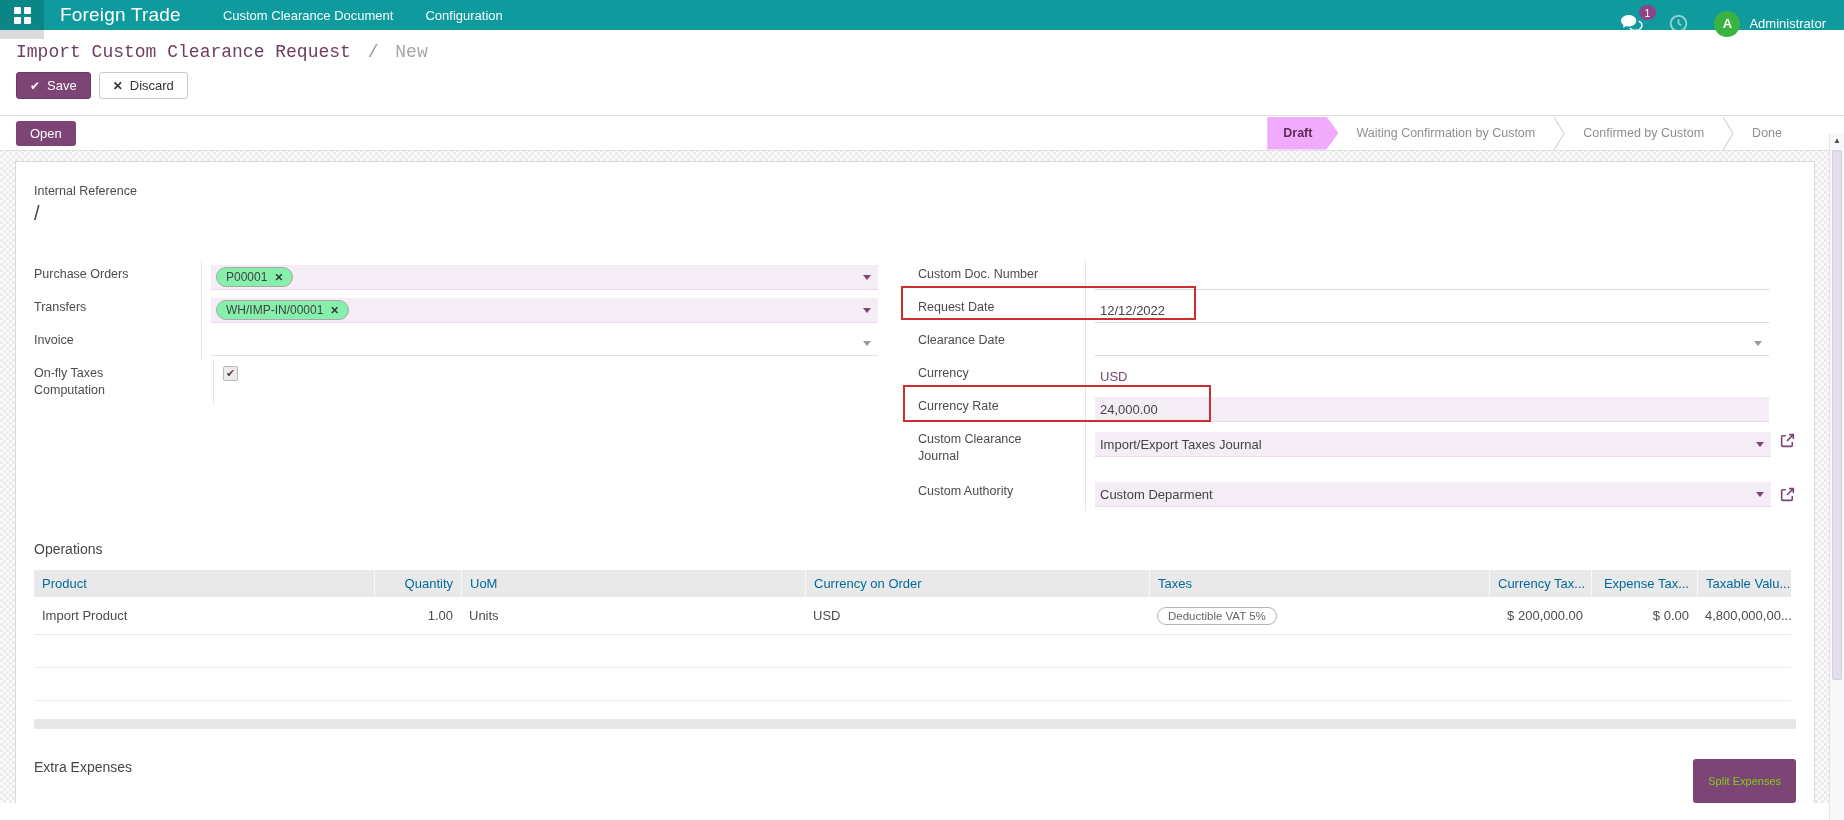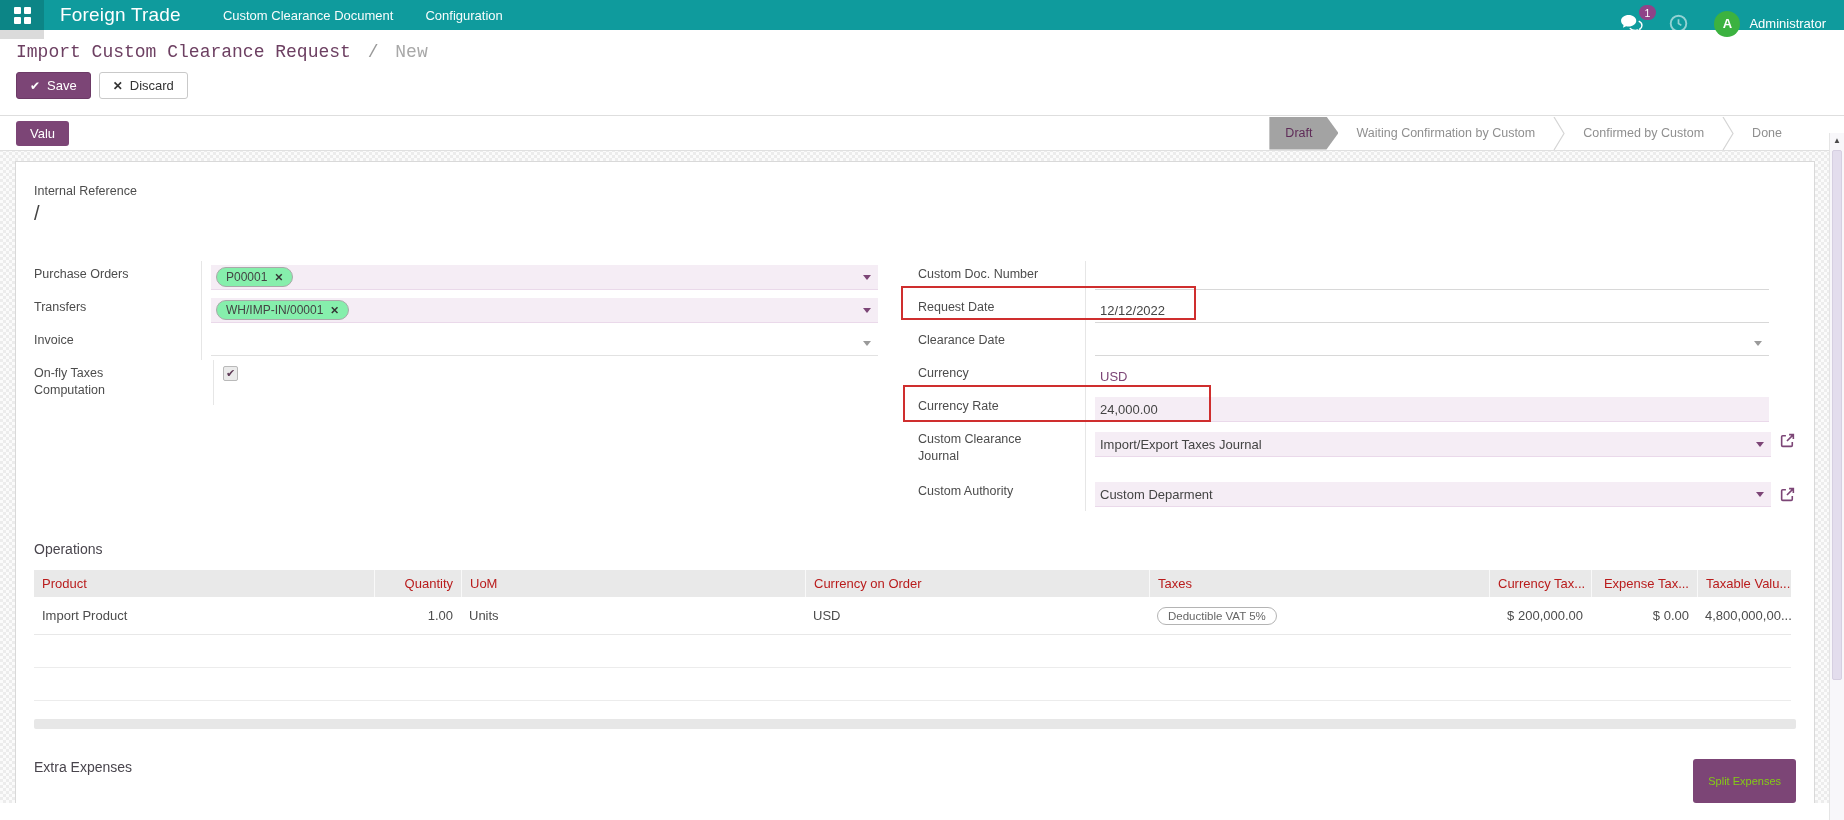--- a/index.html
+++ b/index.html
@@ -36,21 +36,21 @@
     background-color:#fbfbfb;
     background-image:
       linear-gradient(45deg, #ececec 25%, transparent 25%, transparent 75%, #ececec 75%),
       linear-gradient(45deg, #ececec 25%, transparent 25%, transparent 75%, #ececec 75%);
     background-size:6px 6px; background-position:0 0, 3px 3px; }
 
   .status-row { background:#fff; border-bottom:1px solid #e0e0e0; height:40px; display:flex; align-items:center; justify-content:space-between; padding:0 44px 0 16px; }
   .btn-open { background:#7c4576; color:#fff; font-size:13px; padding:5px 14px; border-radius:3px; cursor:pointer; }
   .stages { display:flex; align-items:stretch; height:33px; }
   .stage { line-height:33px; font-size:12.5px; color:#8f8f8f; padding:0 18px; white-space:nowrap; cursor:pointer; }
-  .stage.active { background:#a3a3a3; color:#5f2b58; font-weight:400; padding:0 26px 0 16px;
+  .stage.active { background:#f0abfc; color:#5f2b58; font-weight:700; padding:0 26px 0 16px;
     clip-path:polygon(0 0, calc(100% - 12px) 0, 100% 50%, calc(100% - 12px) 100%, 0 100%); }
   .chev { flex:0 0 auto; }
 
   
   .sheet { flex:1; margin:10px 29px 0 15px; background:#fff; border:1px solid #d9d9d9; border-bottom:none; padding:22px 18px 0 18px; position:relative; }
   .ir-label { font-size:12.5px; color:#4c4c4c; }
   .ir-value { font-size:20px; color:#444; margin-top:4px; }
 
   .form-grid { display:grid; grid-template-columns:844px 1fr; column-gap:40px; margin-top:36px; }
   .frow { display:flex; min-height:33px; position:relative; }
@@ -69,21 +69,21 @@
   .checkbox { width:15px; height:15px; background:#ebebeb; border:1px solid #b9b9b9; border-radius:2px; display:flex; align-items:center; justify-content:center; cursor:pointer; }
   .checkbox span { color:#5e3a56; font-size:11px; line-height:11px; }
   .link-val { color:#7c4576; font-size:13px; padding-left:5px; cursor:pointer; }
   .ext-icon { width:17px; height:17px; margin-left:8px; flex:0 0 auto; cursor:pointer; }
   .red-box { position:absolute; border:2px solid #cf2e2e; z-index:3; pointer-events:none; }
 
   
   .section-title { font-size:14px; color:#49454d; font-weight:500; margin-top:30px; }
   .op-table { margin-top:13px; width:1757px; font-size:13px; color:#4c4c4c; }
   .tr { display:grid; grid-template-columns:340px 87px 344px 344px 340px 102px 106px 94px; align-items:center; }
-  .thead { background:#e9e9e9; color:#b91c1c; }
+  .thead { background:#e9e9e9; color:#0369a1; }
   .thead .td { padding:6px 8px; border-left:1px solid #f9f9f9; white-space:nowrap; overflow:hidden; }
   .thead .td:first-child { border-left:none; }
   .tbody-row { border-bottom:1px solid #e8e8e8; min-height:38px; }
   .td { padding:6px 8px; white-space:nowrap; overflow:hidden; }
   .num { text-align:right; }
   .empty-row { height:33px; border-bottom:1px solid #ececec; }
   .tax-pill { display:inline-block; border:1px solid #b4b4b4; border-radius:10px; padding:2px 10px; font-size:11.5px; color:#666; background:#fff; }
   .hscroll { margin-top:18px; width:1762px; height:10px; background:#e7e7e7; border-radius:2px; }
 
   
@@ -145,21 +145,21 @@
     <div class="btn btn-secondary">
       <span class="glyph" style="font-weight:700">✕</span>
       <span>Discard</span>
     </div>
   </div>
 </div>
 
 <div class="content">
 
   <div class="status-row">
-    <div class="btn-open">Valu</div>
+    <div class="btn-open">Open</div>
     <div class="stages">
       <div class="stage active">Draft</div>
       <div class="stage">Waiting Confirmation by Custom</div>
       <svg class="chev" width="12" height="33" viewBox="0 0 12 33">
           <path d="M1 0 L11 16.5 L1 33" fill="none" stroke="#d5d5d5" stroke-width="1.2"></path>
         </svg>
       <div class="stage">Confirmed by Custom</div>
       <svg class="chev" width="12" height="33" viewBox="0 0 12 33">
           <path d="M1 0 L11 16.5 L1 33" fill="none" stroke="#d5d5d5" stroke-width="1.2"></path>
         </svg>

